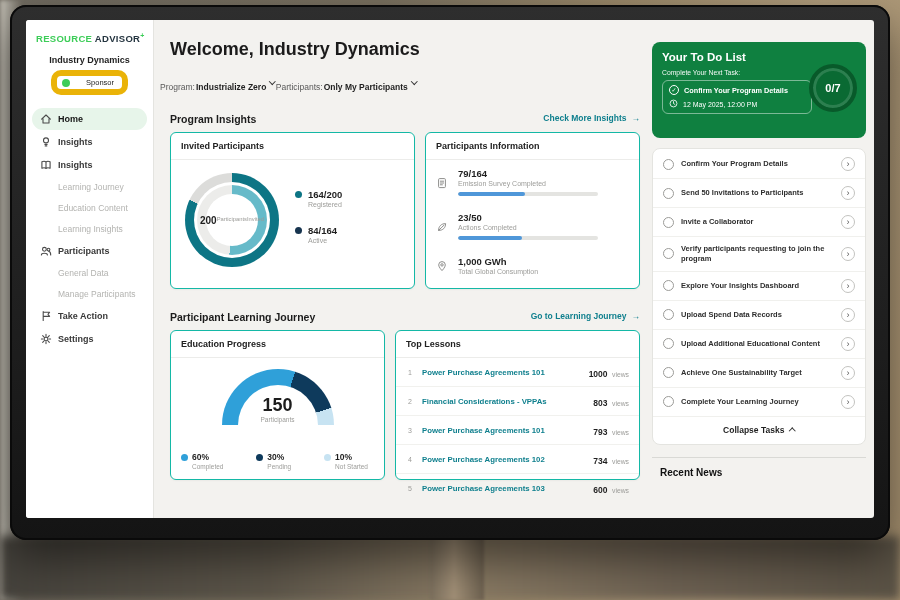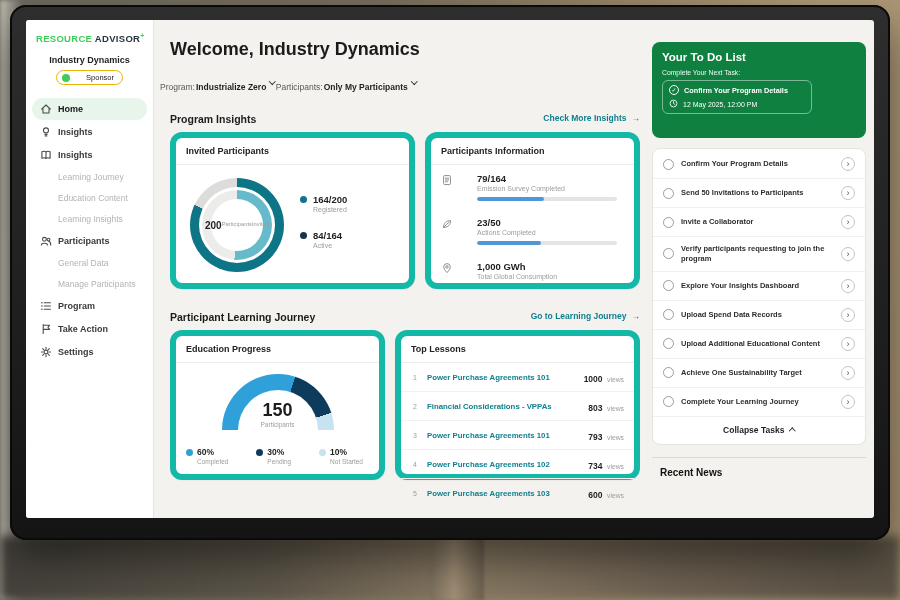--- a/index.html
+++ b/index.html
@@ -20,41 +20,41 @@
     border-radius:3px;overflow:hidden}
 
   
   .sidebar{position:absolute;left:0;top:0;width:128px;height:100%;background:#fff;border-right:1px solid #e4e4e0}
   .logo{padding:12px 0 0 10px;font-size:9.5px;font-weight:bold;letter-spacing:.3px;white-space:nowrap}
   .logo .r{color:#3dcd58}
   .logo .a{color:#253540}
   .logo sup{color:#3dcd58;font-size:7px}
   .org{margin-top:11px;text-align:center;font-size:9px;font-weight:bold;color:#222}
   .sponsor{width:fit-content;margin:5px auto 0;display:flex;align-items:center;gap:16px;
-    border:1px solid #eab308;border-radius:10px;padding:2px 8px 2px 5px;font-size:7.5px;color:#222}
+    border:6px solid #eab308;border-radius:10px;padding:2px 8px 2px 5px;font-size:7.5px;color:#222}
   .sponsor-dot{width:8px;height:8px;border-radius:50%;background:#3dcd58}
   .nav{margin-top:13px}
   .nav-item{display:flex;align-items:center;gap:6px;margin:1px 6px;padding:5px 8px;border-radius:14px;
     font-size:9px;font-weight:bold;color:#3a3a3a;cursor:pointer;white-space:nowrap}
   .nav-item.sub{padding-left:26px;font-weight:normal;font-size:8.5px;color:#b3b3b0}
   .nav-item.active{background:#e7f5ea;color:#161616}
   .nav-ic{width:12px;height:12px;flex:none;display:flex}
   .nav-ic svg{width:12px;height:12px}
 
   
   .main{position:absolute;left:128px;top:0;width:496px;height:100%}
   .welcome{position:absolute;left:16px;top:19px;font-size:18px;font-weight:bold;color:#1b1b1b}
   .filters{position:absolute;left:6px;top:62px;display:flex;align-items:center;gap:1px;font-size:8.5px;color:#5a5a5a;white-space:nowrap}
   .fvalue{display:flex;gap:4px;font-weight:bold;color:#1f1f1f;cursor:pointer}
   .caret{display:inline-block;width:4.5px;height:4.5px;border-right:1.4px solid #333;border-bottom:1.4px solid #333;
     transform:rotate(45deg);margin-top:-3px}
   .caret.up{transform:rotate(225deg);margin-top:3px}
   .sec{position:absolute;font-size:10.5px;font-weight:bold;color:#1c1c1c}
   .link{position:absolute;display:flex;align-items:center;gap:5px;font-size:8.5px;font-weight:bold;color:#0e7f8d;cursor:pointer}
-  .card{position:absolute;background:#fff;border:6px solid #14b8a6;border-radius:12px;box-shadow:0 1px 2px rgba(0,0,0,.04)}
+  .card{position:absolute;background:#fff;border:1px solid #14b8a6;border-radius:6px;box-shadow:0 1px 2px rgba(0,0,0,.04)}
   .card-title{font-size:9px;font-weight:bold;color:#222;padding:8px 10px;border-bottom:1px solid #ececea}
   #card-invited{left:16px;top:112px;width:245px;height:157px}
   #card-info{left:271px;top:112px;width:215px;height:157px}
   #card-edu{left:16px;top:310px;width:215px;height:150px}
   #card-lessons{left:241px;top:310px;width:245px;height:150px}
 
   
   .donut{position:absolute;left:14px;top:40px;width:94px;height:94px}
   .donut-l{position:absolute;border-radius:50%}
   .l1{inset:0}
@@ -63,21 +63,21 @@
   .l4{inset:21px;background:#fff;display:flex;align-items:center;justify-content:center;text-align:center}
   .l4 b{font-size:10px;color:#1f1f1f}
   .l4 span{font-size:5.8px;color:#9a9a97;line-height:1.25}
   .dlegend{position:absolute;left:124px;top:56px;display:flex;flex-direction:column;gap:17px}
   .dleg{display:flex;gap:6px;align-items:flex-start}
   .dot{width:7px;height:7px;border-radius:50%;flex:none;margin-top:2px}
   .dtext b{display:block;font-size:9.5px;color:#1f1f1f}
   .dtext span{display:block;font-size:7px;color:#9c9c99;margin-top:1px}
 
   
-  .info-row{display:flex;gap:24px;padding:8px 10px;align-items:flex-start}
+  .info-row{display:flex;gap:10px;padding:8px 10px;align-items:center}
   .info-ic{width:12px;height:12px;flex:none;margin-top:1px;display:flex}
   .info-ic svg{width:12px;height:12px}
   .info-val{display:block;font-size:9.5px;color:#1f1f1f}
   .info-lab{display:block;font-size:7px;color:#9c9c99;margin-top:1px}
   .bar{display:block;margin-top:5px;width:140px;height:4px;border-radius:2px;background:#e4e4e1;overflow:hidden}
   .bar i{display:block;height:100%;border-radius:2px;background:#4f97d9}
 
   
   .gauge-wrap{position:absolute;left:50%;transform:translateX(-50%);top:38px;width:112px;height:56px;overflow:hidden}
   .gauge{position:absolute;left:0;top:0;width:112px;height:112px;border-radius:50%}
@@ -188,31 +188,20 @@
             </div>
             <div class="nav-item sub">
               <span>General Data</span>
             </div>
             <div class="nav-item sub">
               <span>Manage Participants</span>
             </div>
             <div class="nav-item">
               <span class="nav-ic">
                 <svg viewBox="0 0 12 12">
-                  <path d="M4.2 2.8h6.2M4.2 6h6.2M4.2 9.2h6.2" stroke="#4b4b4b" stroke-width="1.1" stroke-linecap="round"></path>
-                  <circle cx="1.9" cy="2.8" r=".8" fill="#4b4b4b"></circle>
-                  <circle cx="1.9" cy="6" r=".8" fill="#4b4b4b"></circle>
-                  <circle cx="1.9" cy="9.2" r=".8" fill="#4b4b4b"></circle>
-                </svg>
-              </span>
-              <span>Program</span>
-            </div>
-            <div class="nav-item">
-              <span class="nav-ic">
-                <svg viewBox="0 0 12 12">
                   <path d="M3.2 1.6v8.8M3.2 2.2h6.4L8 4.3l1.6 2.1H3.2" fill="none" stroke="#4b4b4b" stroke-width="1.1" stroke-linecap="round" stroke-linejoin="round"></path>
                 </svg>
               </span>
               <span>Take Action</span>
             </div>
             <div class="nav-item">
               <span class="nav-ic">
                 <svg viewBox="0 0 12 12">
                   <circle cx="6" cy="6" r="1.9" fill="none" stroke="#4b4b4b" stroke-width="1.1"></circle>
                   <path d="M6 1.4v1.5M6 9.1v1.5M1.4 6h1.5M9.1 6h1.5M2.7 2.7l1.1 1.1M8.2 8.2l1.1 1.1M9.3 2.7 8.2 3.8M3.8 8.2 2.7 9.3" stroke="#4b4b4b" stroke-width="1.1" stroke-linecap="round"></path>
@@ -406,20 +395,23 @@
               <span>Confirm Your Program Details</span>
             </div>
             <div class="hero-due">
               <span><svg viewBox="0 0 12 12" width="9" height="9">
                     <circle cx="6" cy="6" r="4.6" fill="none" stroke="#fff" stroke-width="1.1"></circle>
                     <path d="M6 3.4V6l1.8 1.2" fill="none" stroke="#fff" stroke-width="1.1" stroke-linecap="round"></path>
                   </svg></span>
               <span>12 May 2025, 12:00 PM</span>
             </div>
           </div>
+          <div class="hero-ring">
+            <span>0/7</span>
+          </div>
         </div>
 
         <div class="todo-card">
           <div id="todoRows">
               <div class="todo-row">
                 <span class="tchk"></span>
                 <span class="tlabel">Confirm Your Program Details</span>
                 <span class="tgo">›</span>
               </div>
               <div class="todo-row">

